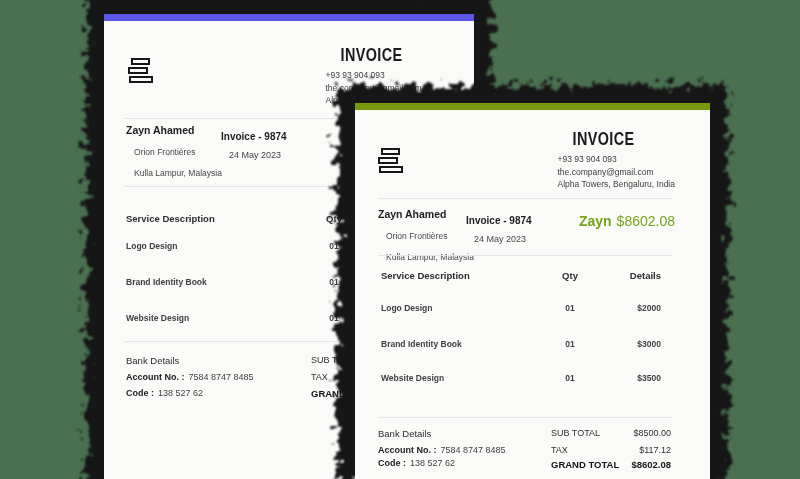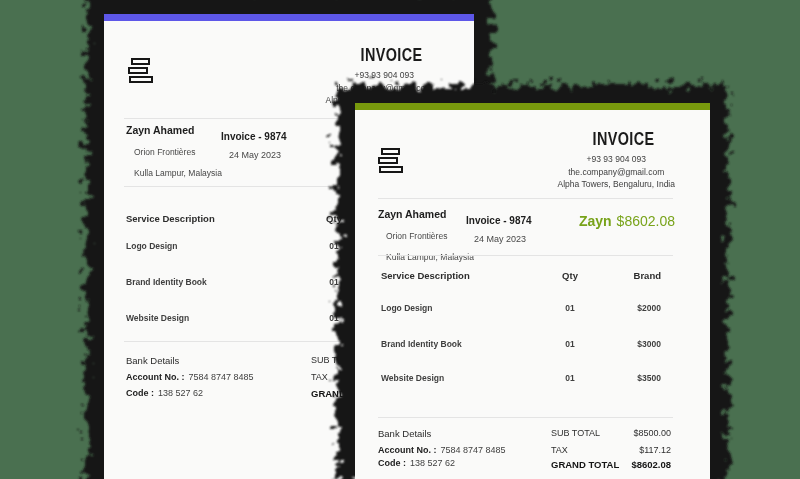--- a/index.html
+++ b/index.html
@@ -14,21 +14,21 @@
   .accent{position:absolute;left:0;top:0;width:100%;height:7px;}
   .accent-back{background:#5d57e8;}
   .accent-front{background:#78990d;}
 
   .logo{position:absolute;}
   .logo .b{border:2px solid #161616;height:3px;margin-bottom:2px;background:#fafaf9;}
   .logo .b1{width:15px;margin-left:3px;}
   .logo .b2{width:16px;margin-left:0;}
   .logo .b3{width:20px;margin-left:1px;}
 
-  .hdr{position:absolute;text-align:center;color:#3d3d3d;}
+  .hdr{position:absolute;text-align:left;color:#3d3d3d;}
   .hdr .title{font-size:18px;font-weight:bold;color:#1b1b1b;letter-spacing:.5px;
               display:inline-block;transform:scaleX(.8);transform-origin:100% 50%;margin-bottom:3px;}
   .hdr p{margin:0;font-size:8.5px;line-height:12.5px;}
 
   .divider{position:absolute;border-top:1px solid #e4e4e4;height:0;}
 
   .client{position:absolute;color:#474747;}
   .client .name{font-size:10.5px;font-weight:bold;color:#1d1d1d;margin:0 0 4px;}
   .client p{margin:8px;font-size:8.5px;line-height:13.5px;}
   .meta{position:absolute;color:#474747;}
@@ -179,21 +179,21 @@
     </div>
     <div class="total-line" style="right:35px;top:110px;">
       <span class="tl">Zayn</span><span>$8602.08</span>
     </div>
 
     <div class="divider" style="left:23px;right:37px;top:152px;"></div>
 
     <div class="trow trow-f thead" style="top:167px;">
       <span class="c-desc">Service Description</span>
       <span class="c-qty">Qty</span>
-      <span class="c-amt">Brand</span>
+      <span class="c-amt">Details</span>
     </div>
     <div class="trow trow-f" style="top:200px;">
       <span class="c-desc">Logo Design</span>
       <span class="c-qty">01</span>
       <span class="c-amt">$2000</span>
     </div>
     <div class="trow trow-f" style="top:236px;">
       <span class="c-desc">Brand Identity Book</span>
       <span class="c-qty">01</span>
       <span class="c-amt">$3000</span>

